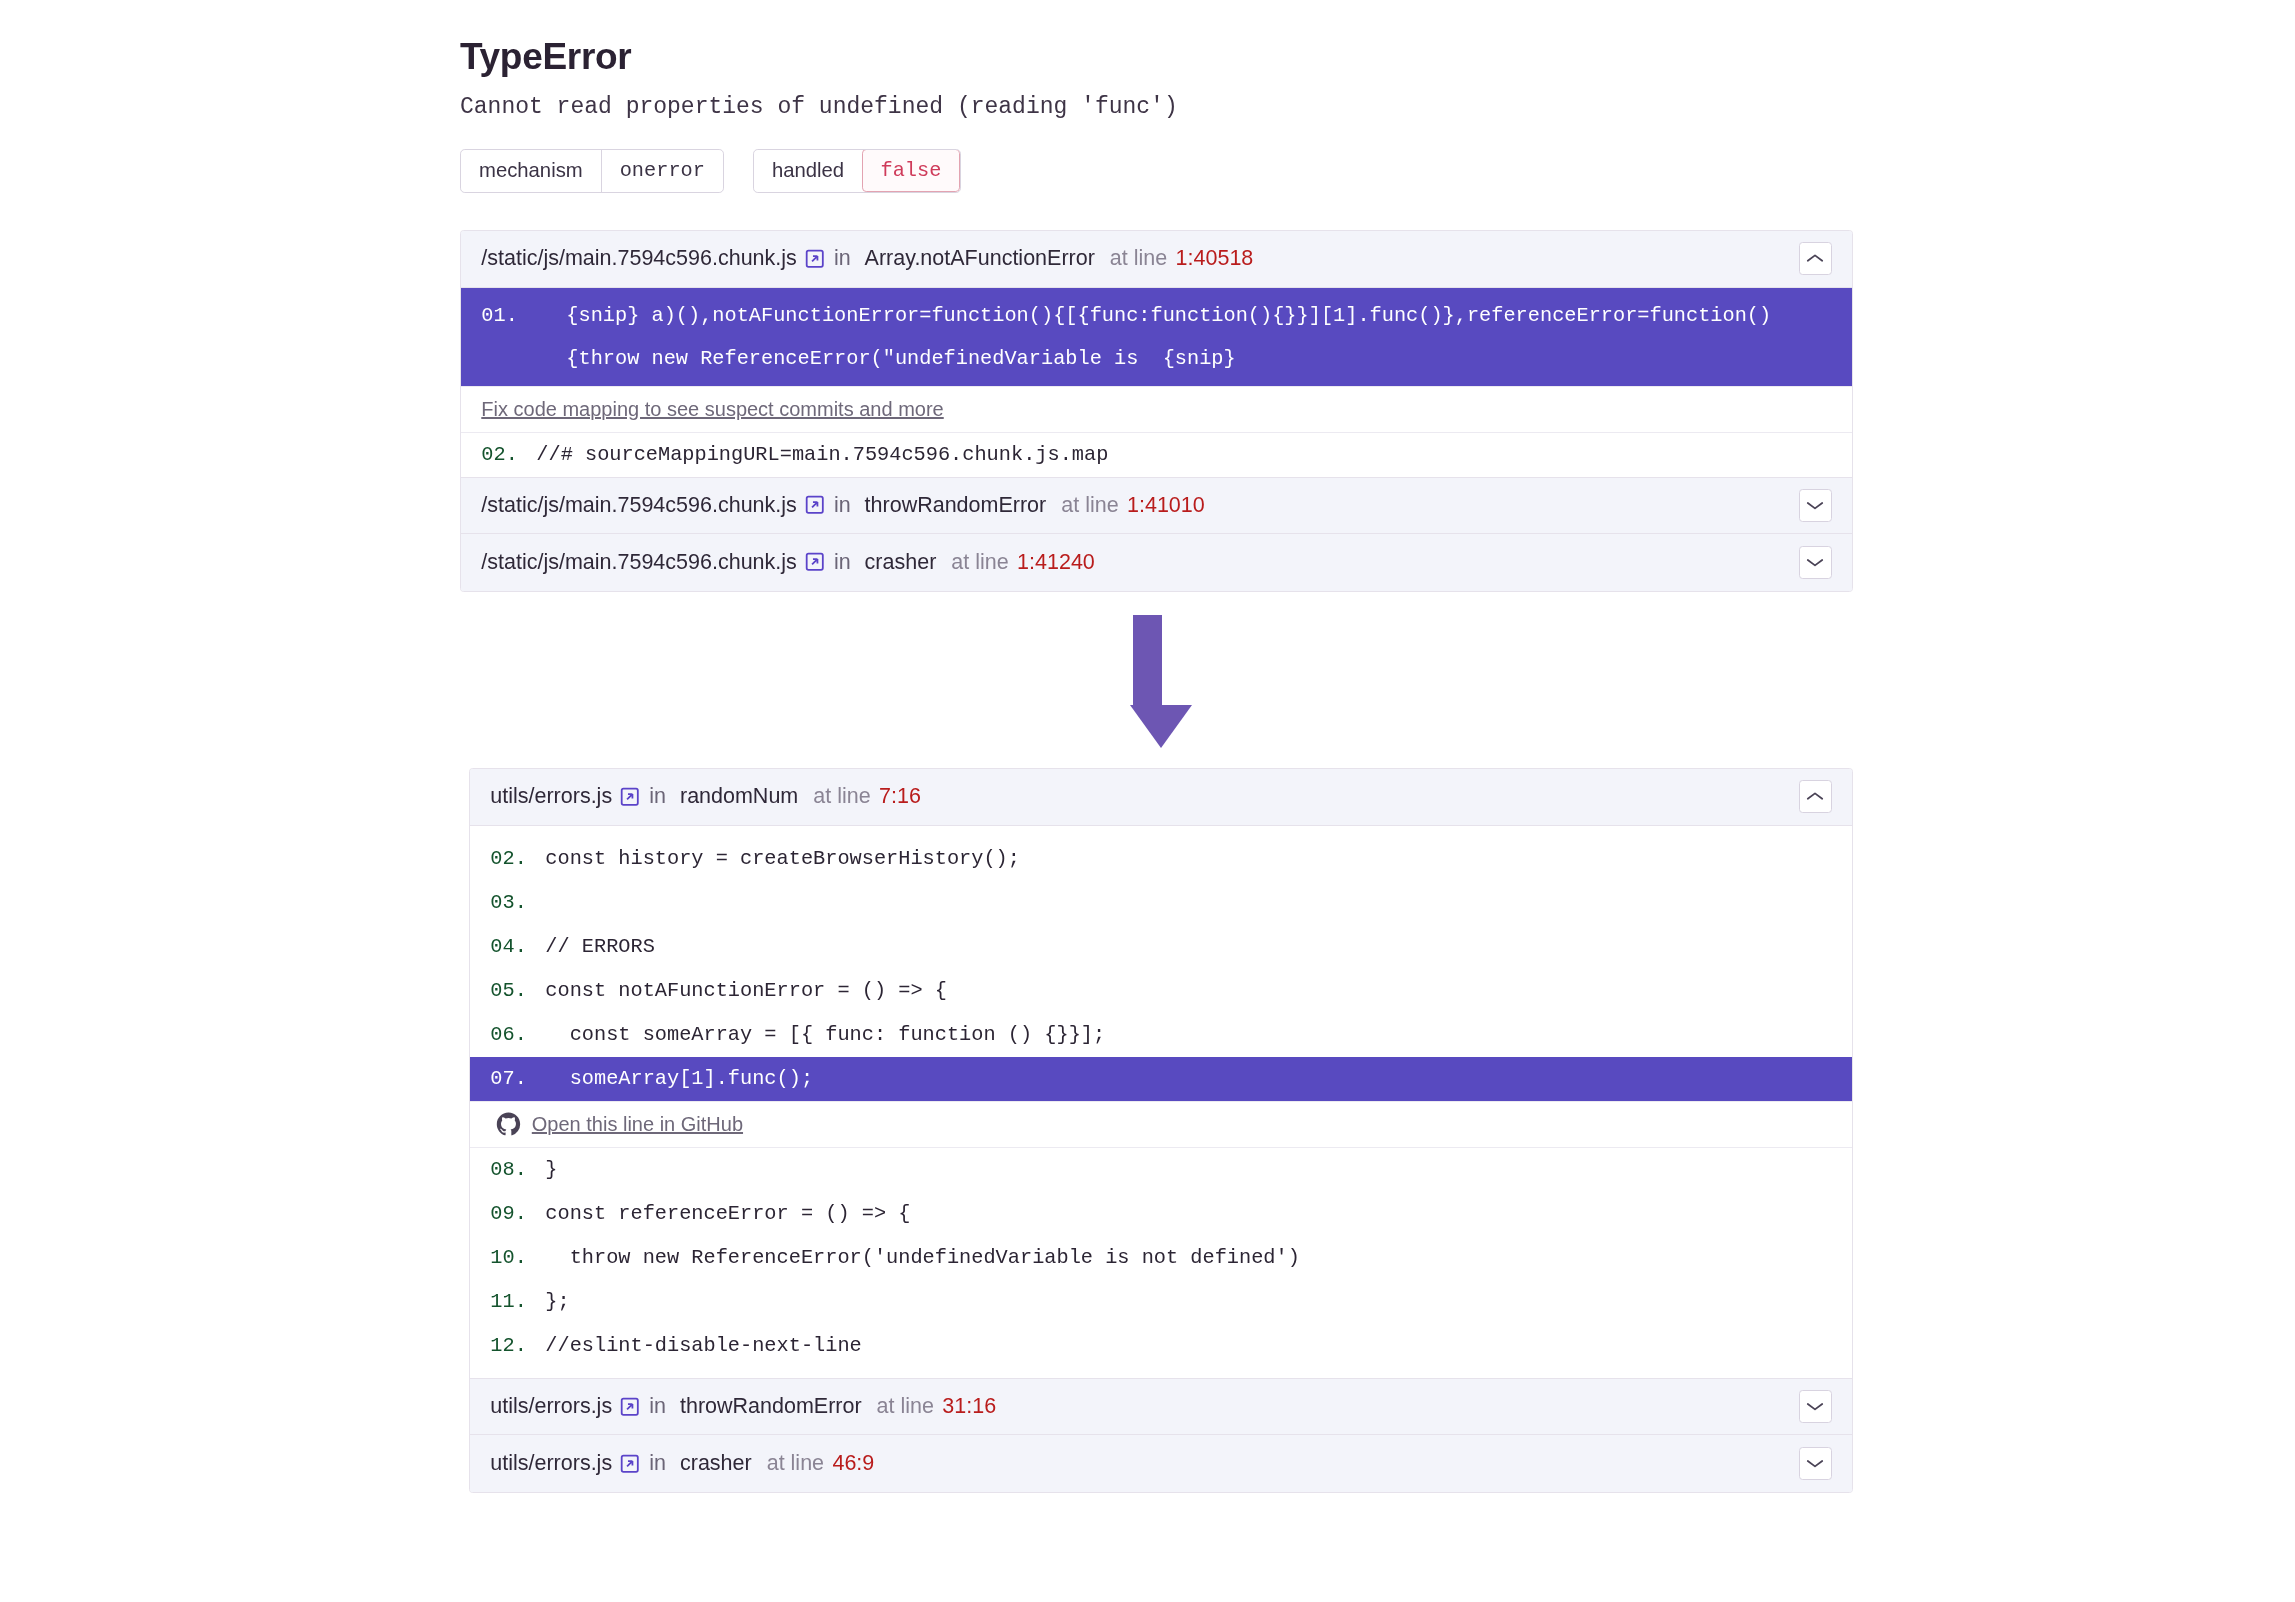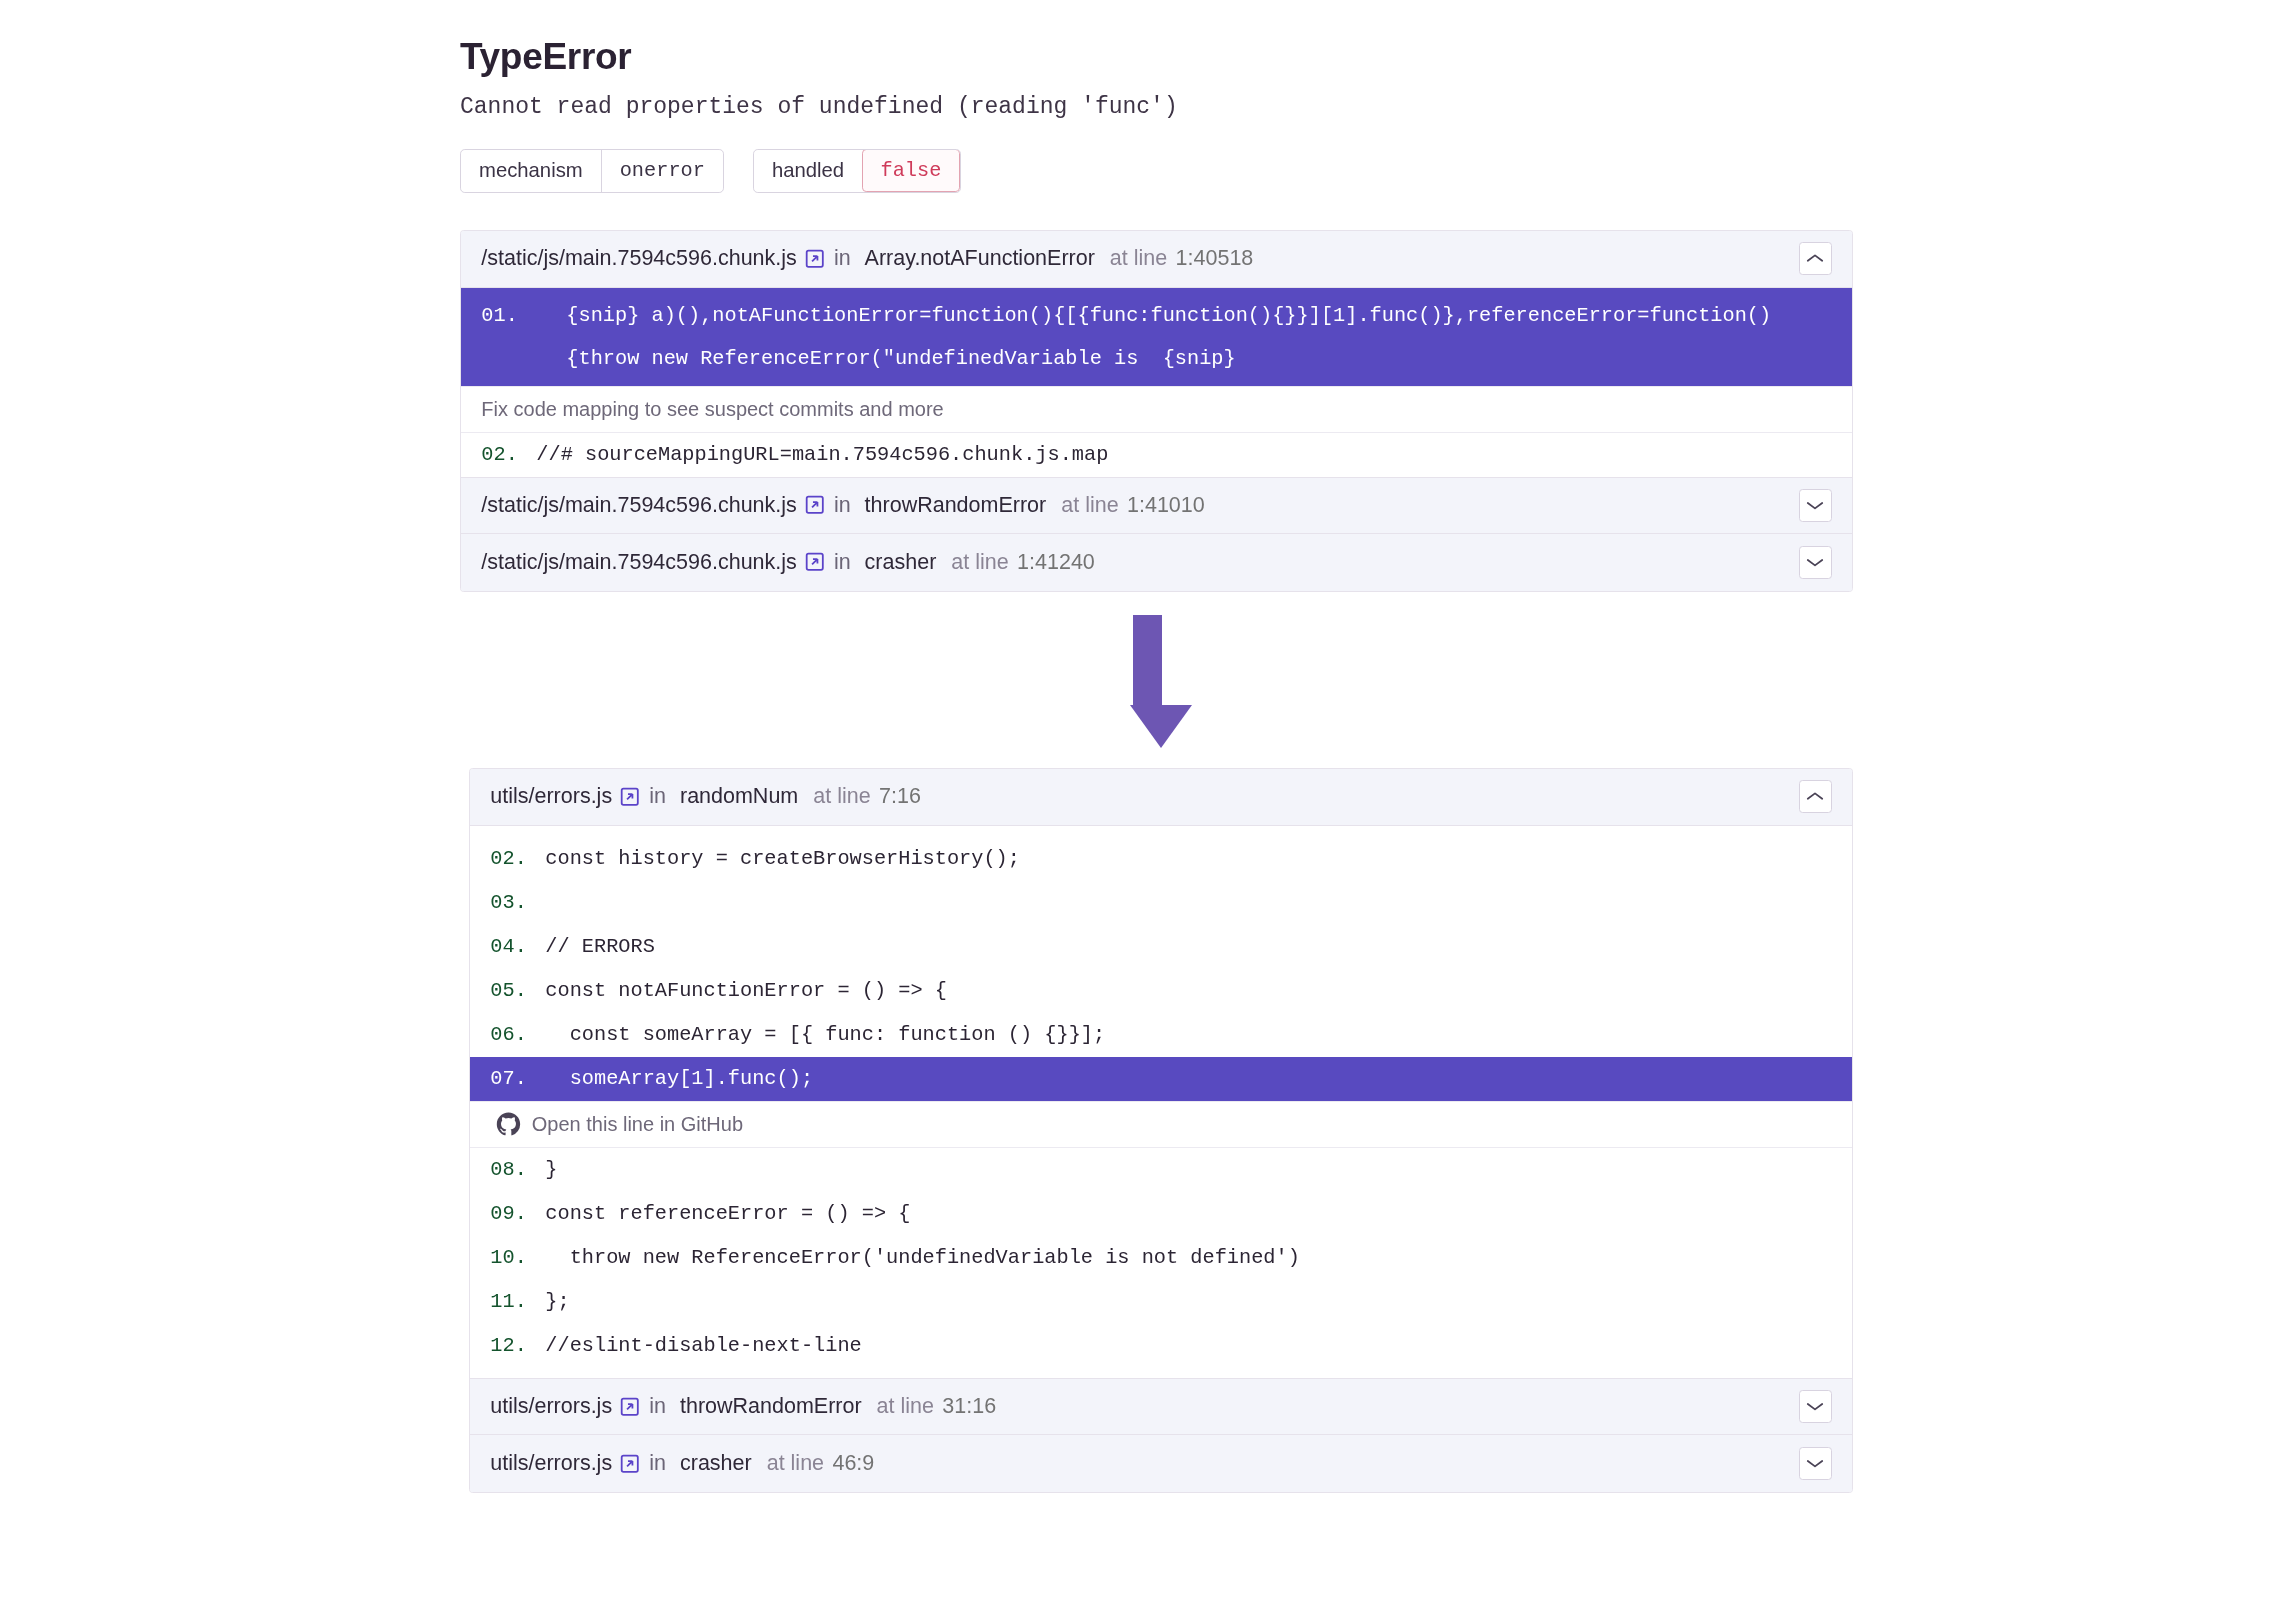--- a/index.html
+++ b/index.html
@@ -112,21 +112,21 @@
     margin: 0 8.4px 0 7.2px;
     color: #5b43c9;
   }
   .frame-head .in-word { color: #6b6577; margin-right: 14px; }
   .frame-head .fn {
     color: #2f2838;
     font-weight: 500;
     margin-right: 15px;
   }
   .frame-head .atline { color: #8a8494; margin-right: 8.4px; }
-  .frame-head .lineno { color: #737373; font-weight: 500; }
+  .frame-head .lineno { color: #b91c1c; font-weight: 500; }
   .frame-head .spacer { flex: 1; }
   .chev {
     width: 33px;
     height: 33px;
     border: 0.6px solid #d8d3e0;
     border-radius: 3.6px;
     background: #ffffff;
     display: flex;
     align-items: center;
     justify-content: center;
@@ -166,20 +166,21 @@
     background: #ffffff;
     border-top: 0.6px solid #eceaf1;
     border-bottom: 0.6px solid #eceaf1;
     padding: 0 20.3px;
     height: 47px;
     display: flex;
     align-items: center;
     font-size: 20px;
     color: #6e6879;
     font-family: "Liberation Sans", sans-serif;
+    text-decoration: underline;
   }
   .note-line .gh-icon {
     width: 25px; height: 25px;
     margin-right: 10.8px;
     flex: none;
   }
   .note-line.indent { padding-left: 26px; }
 
   
   .arrow-wrap {

